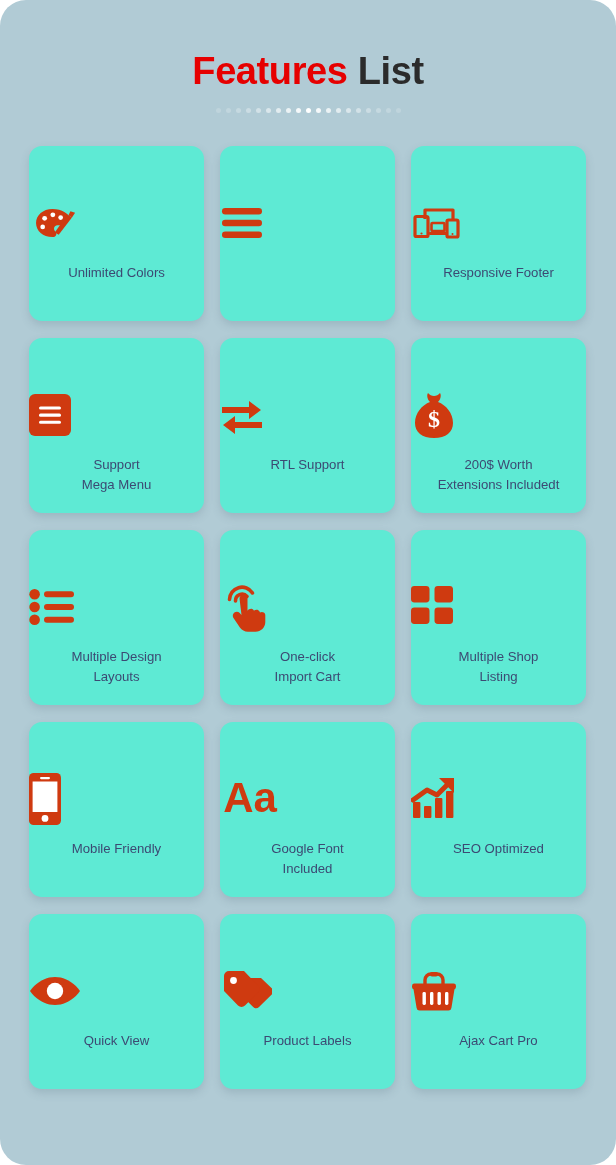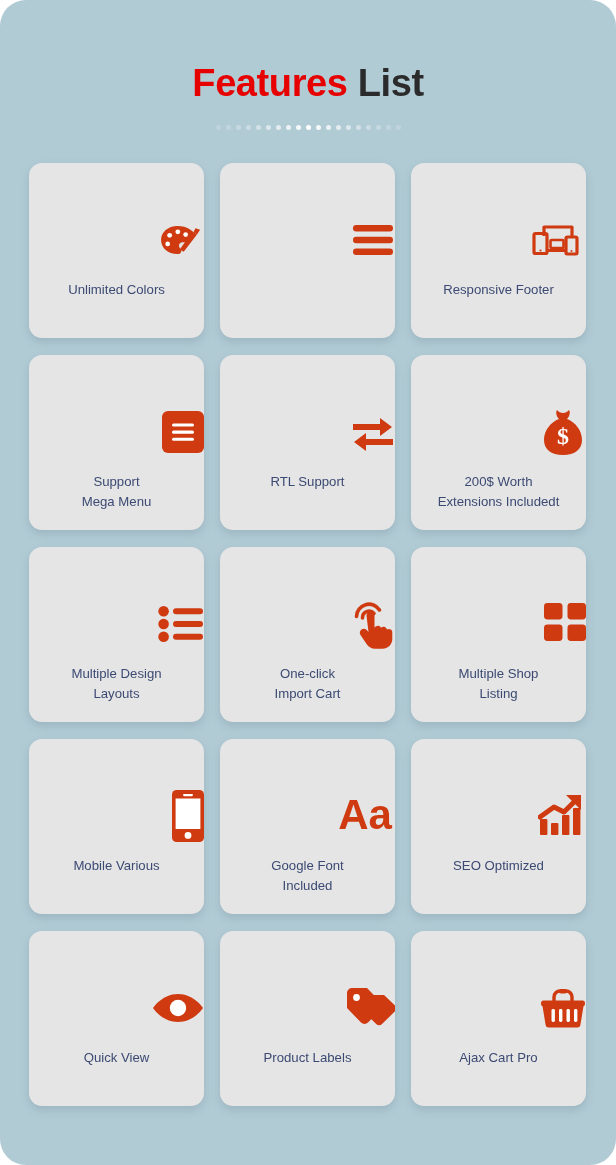--- a/index.html
+++ b/index.html
@@ -26,21 +26,21 @@
   
   .header {
     padding-top: 44px;
     text-align: center;
   }
   .title {
     font-size: 38px;
     font-weight: bold;
     letter-spacing: -0.4px;
     line-height: 46px;
-    margin: 16px;
+    margin: 4px;
   }
   .title .accent { color: #e60000; }
   .title .plain  { color: #2b2b2b; }
 
   .dots {
     margin-top: 11px;
     display: flex;
     justify-content: center;
     align-items: center;
     gap: 5px;
@@ -59,26 +59,26 @@
     margin: 31px auto 0 auto;
     width: 558px;
     display: grid;
     grid-template-columns: repeat(3, 175px);
     column-gap: 16px;
     row-gap: 17px;
   }
   .card {
     position: relative;
     height: 175px;
-    background: #e5e5e5;
+    background: #5eead4;
     border-radius: 13px;
     box-shadow: 0 4px 9px rgba(80,110,125,0.22);
     display: flex;
     flex-direction: column;
-    align-items: flex-end;
+    align-items: flex-start;
     justify-content: flex-start;
     box-sizing: border-box;
     padding-top: 50px;
   }
   .card-icon {
     height: 54px;
     display: flex;
     align-items: center;
     justify-content: center;
     color: #cf3a10;
@@ -234,21 +234,21 @@
       </div>
       <div class="card">
         <div class="card-icon">
           <svg width="32" height="52" viewBox="0 0 32 52">
       <rect x="0" y="0" width="32" height="52" rx="4.6" fill="currentColor"></rect>
       <rect x="3.6" y="8.5" width="24.8" height="30.5" fill="#fff"></rect>
       <rect x="11" y="4" width="10" height="2.2" rx="1.1" fill="#fff"></rect>
       <circle cx="16" cy="45.4" r="3.4" fill="#fff"></circle>
     </svg>
         </div>
-        <div class="card-label">Mobile Various</div>
+        <div class="card-label">Mobile Friendly</div>
       </div>
       <div class="card">
         <div class="card-icon">
           <svg width="60" height="46" viewBox="0 0 60 46">
       <text x="30" y="36" text-anchor="middle" font-family="Liberation Sans, sans-serif" font-size="42" font-weight="bold" fill="currentColor">Aa</text>
     </svg>
         </div>
         <div class="card-label">Google Font
 Included</div>
       </div>

